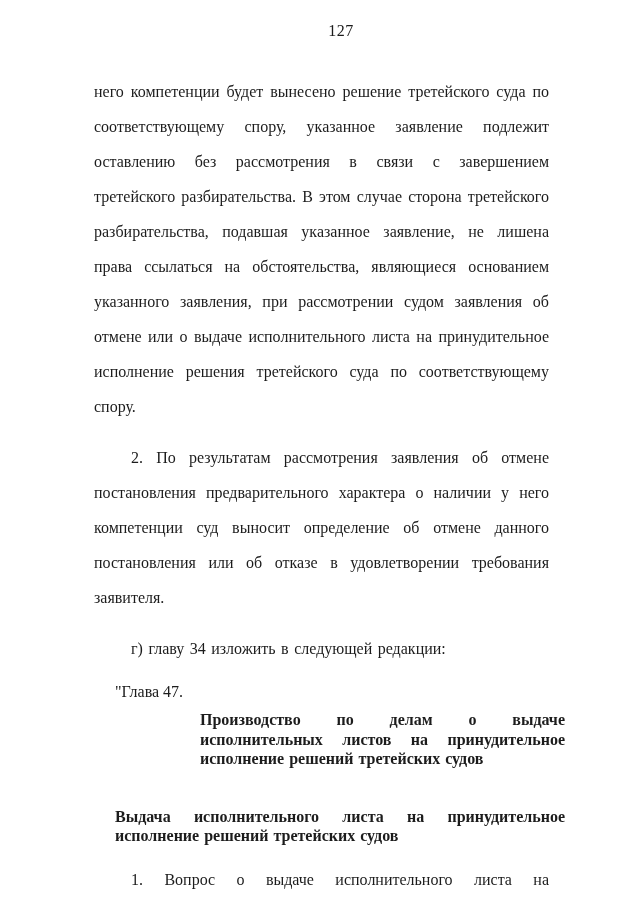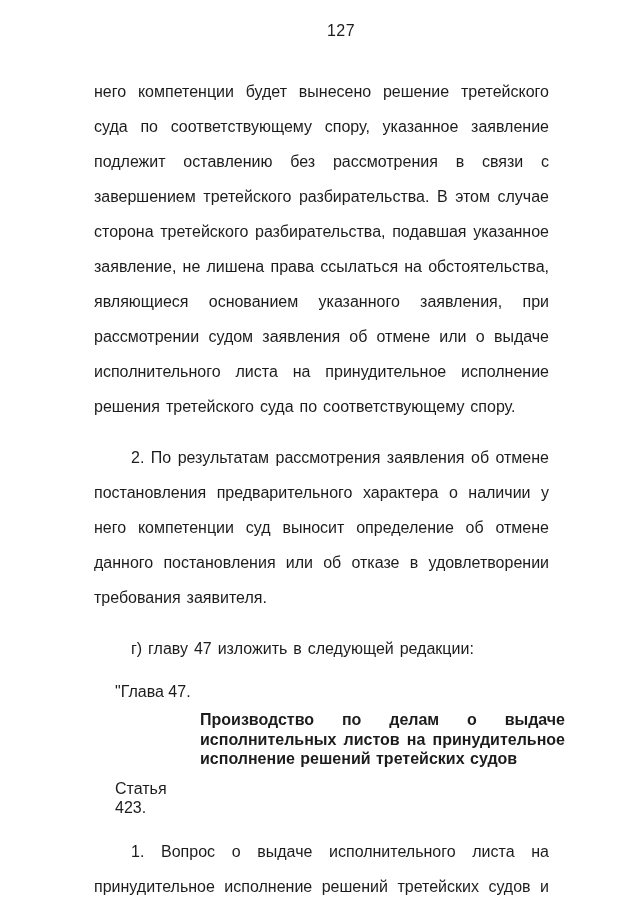--- a/index.html
+++ b/index.html
@@ -5,21 +5,21 @@
   html, body {
     margin: 0;
     padding: 0;
     background: #ffffff;
   }
   .page {
     position: relative;
     width: 640px;
     height: 905px;
     background: #ffffff;
-    font-family: Liberation Sans, sans-serif;
+    font-family: Liberation Serif, serif;
     color: #1c1c1c;
     overflow: hidden;
   }
   .page-num {
     position: absolute;
     top: 22px;
     left: 0;
     width: 640px;
     padding-left: 42px;
     box-sizing: border-box;
@@ -68,23 +68,23 @@
   }
 </style>
 </head>
 <body>
 
 <div class="page">
   <div class="page-num">127</div>
   <div class="content" id="content">
       <p class="body">него компетенции будет вынесено решение третейского суда по соответствующему спору, указанное заявление подлежит оставлению без рассмотрения в связи с завершением третейского разбирательства. В этом случае сторона третейского разбирательства, подавшая указанное заявление, не лишена права ссылаться на обстоятельства, являющиеся основанием указанного заявления, при рассмотрении судом заявления об отмене или о выдаче исполнительного листа на принудительное исполнение решения третейского суда по соответствующему спору.</p>
       <p class="body indent">2. По результатам рассмотрения заявления об отмене постановления предварительного характера о наличии у него компетенции суд выносит определение об отмене данного постановления или об отказе в удовлетворении требования заявителя.</p>
-      <p class="body indent">г) главу 47 изложить в следующей редакции:</p>
+      <p class="body indent">г) главу 34 изложить в следующей редакции:</p>
       <div class="heading-block first">
         <span class="h-label">"Глава 47.</span>
         <span class="h-title">Производство по делам о выдаче исполнительных листов на принудительное исполнение решений третейских судов</span>
       </div>
       <div class="heading-block">
-        <span class="h-label">Статья 423.</span>
+        <span class="h-title">Выдача исполнительного листа на принудительное исполнение решений третейских судов</span>
       </div>
       <p class="body indent justify-last">1. Вопрос о выдаче исполнительного листа на принудительное исполнение решений третейских судов и международных коммерческих арбитражей, если место проведения третейского разбирательства</p>
     </div>
 </div>
 
 </body></html>

